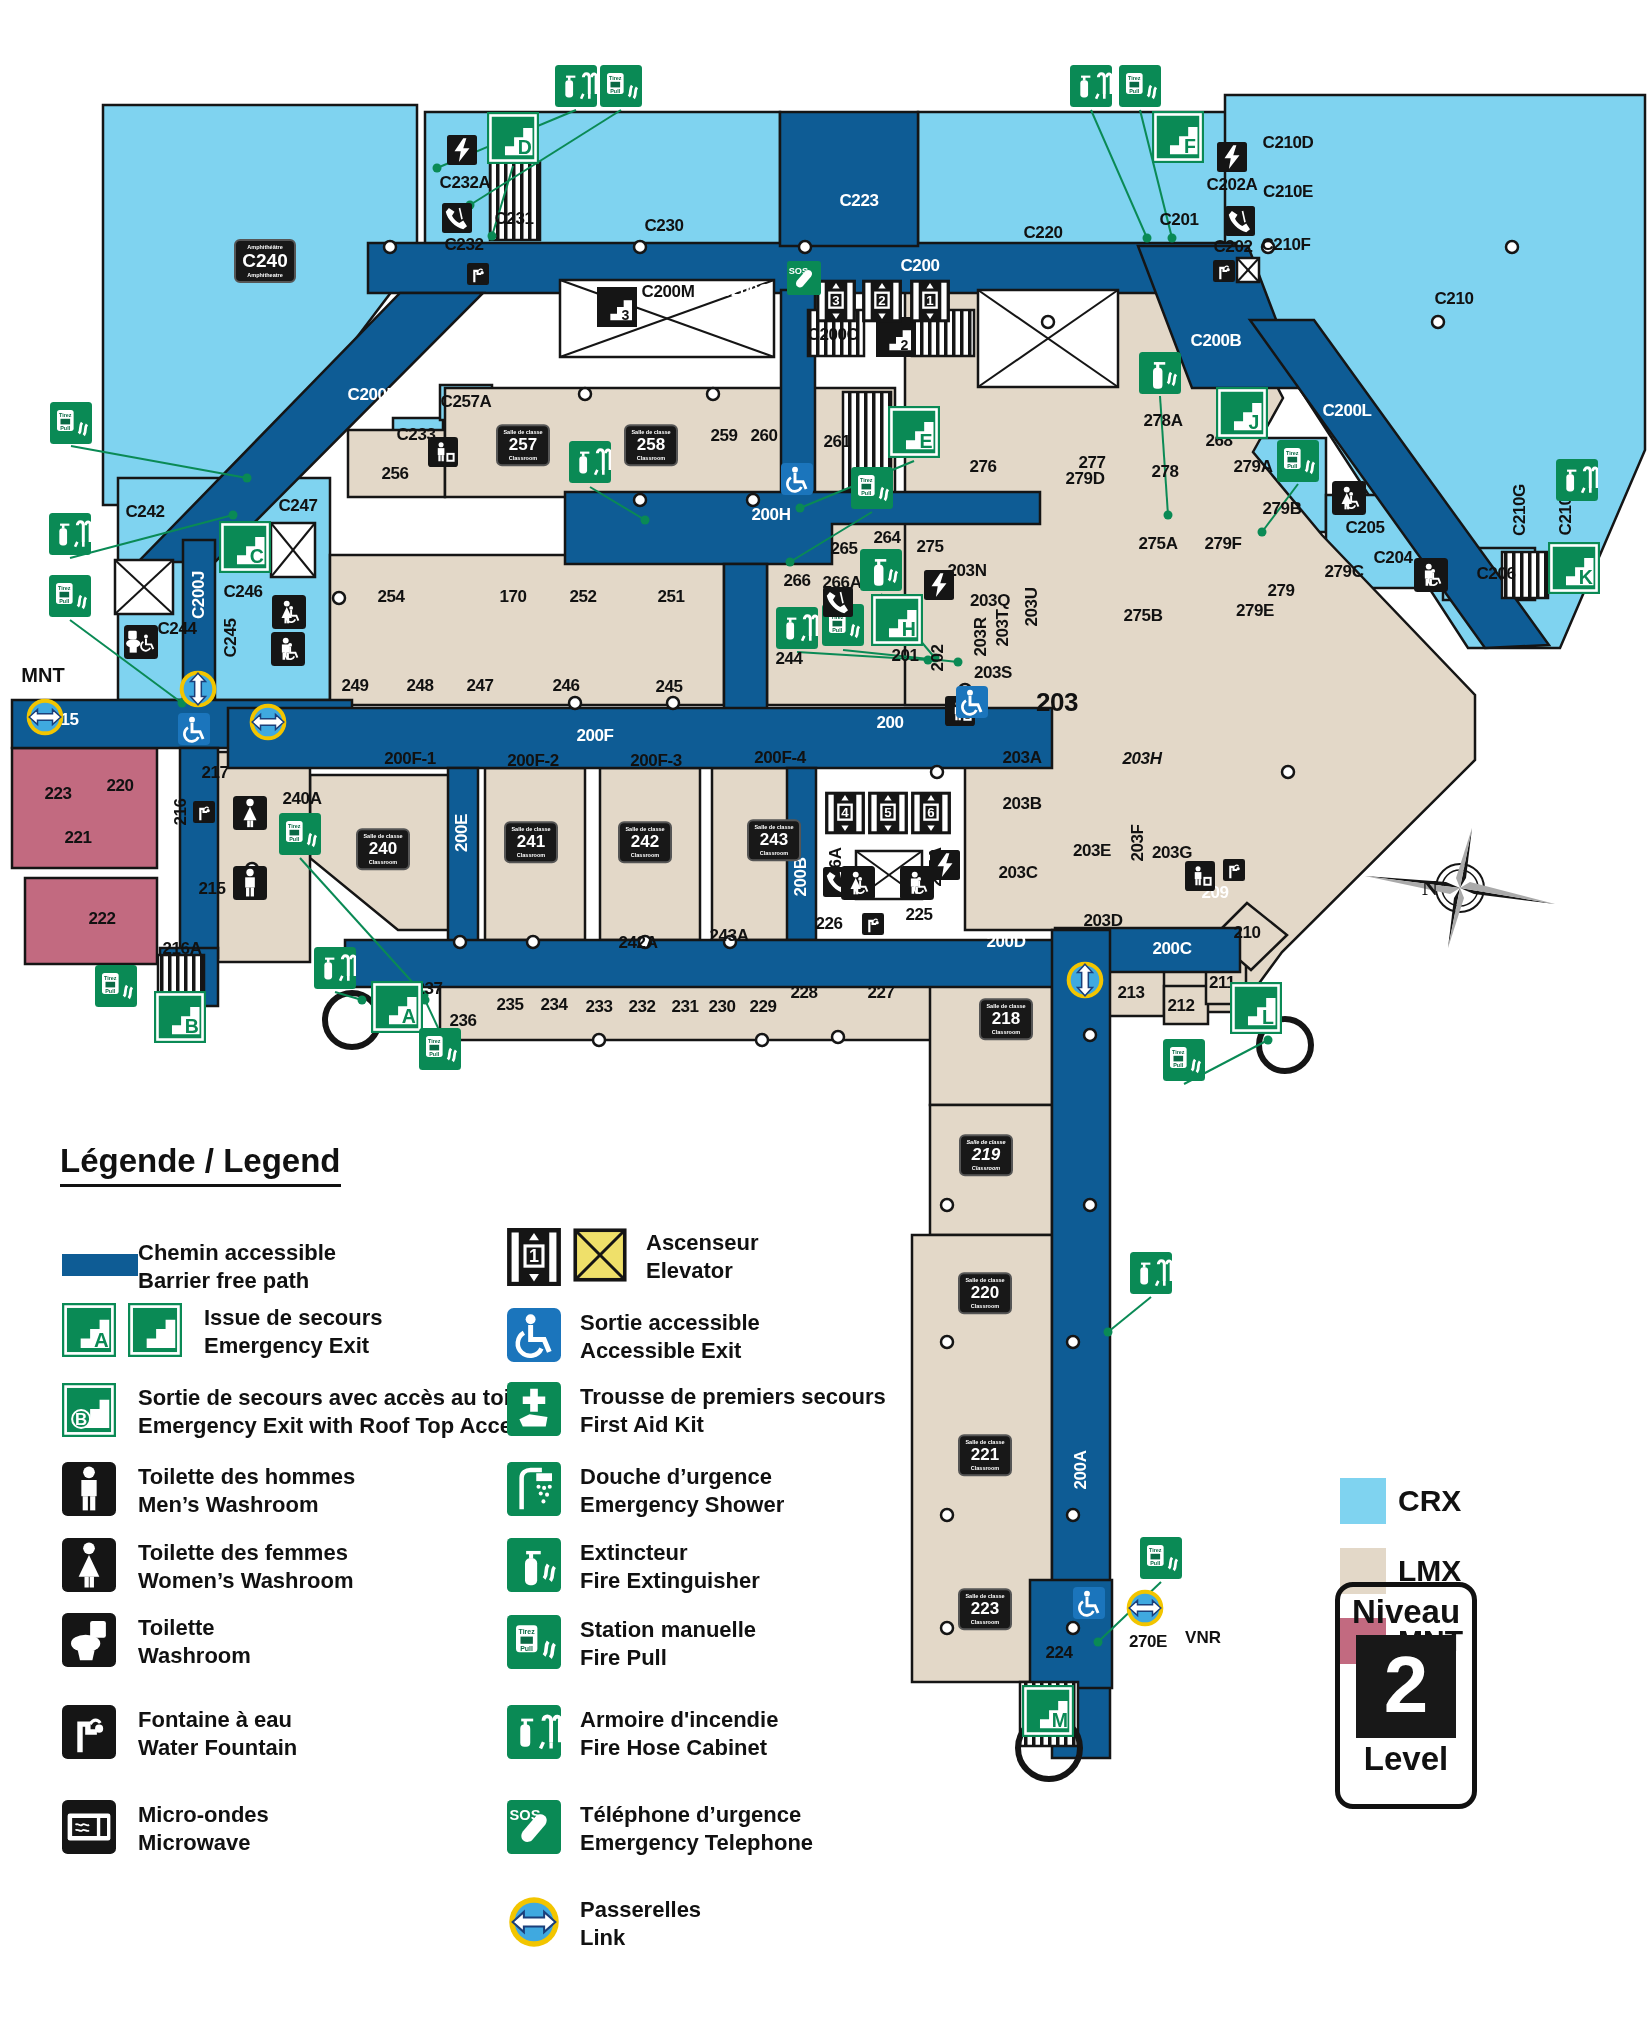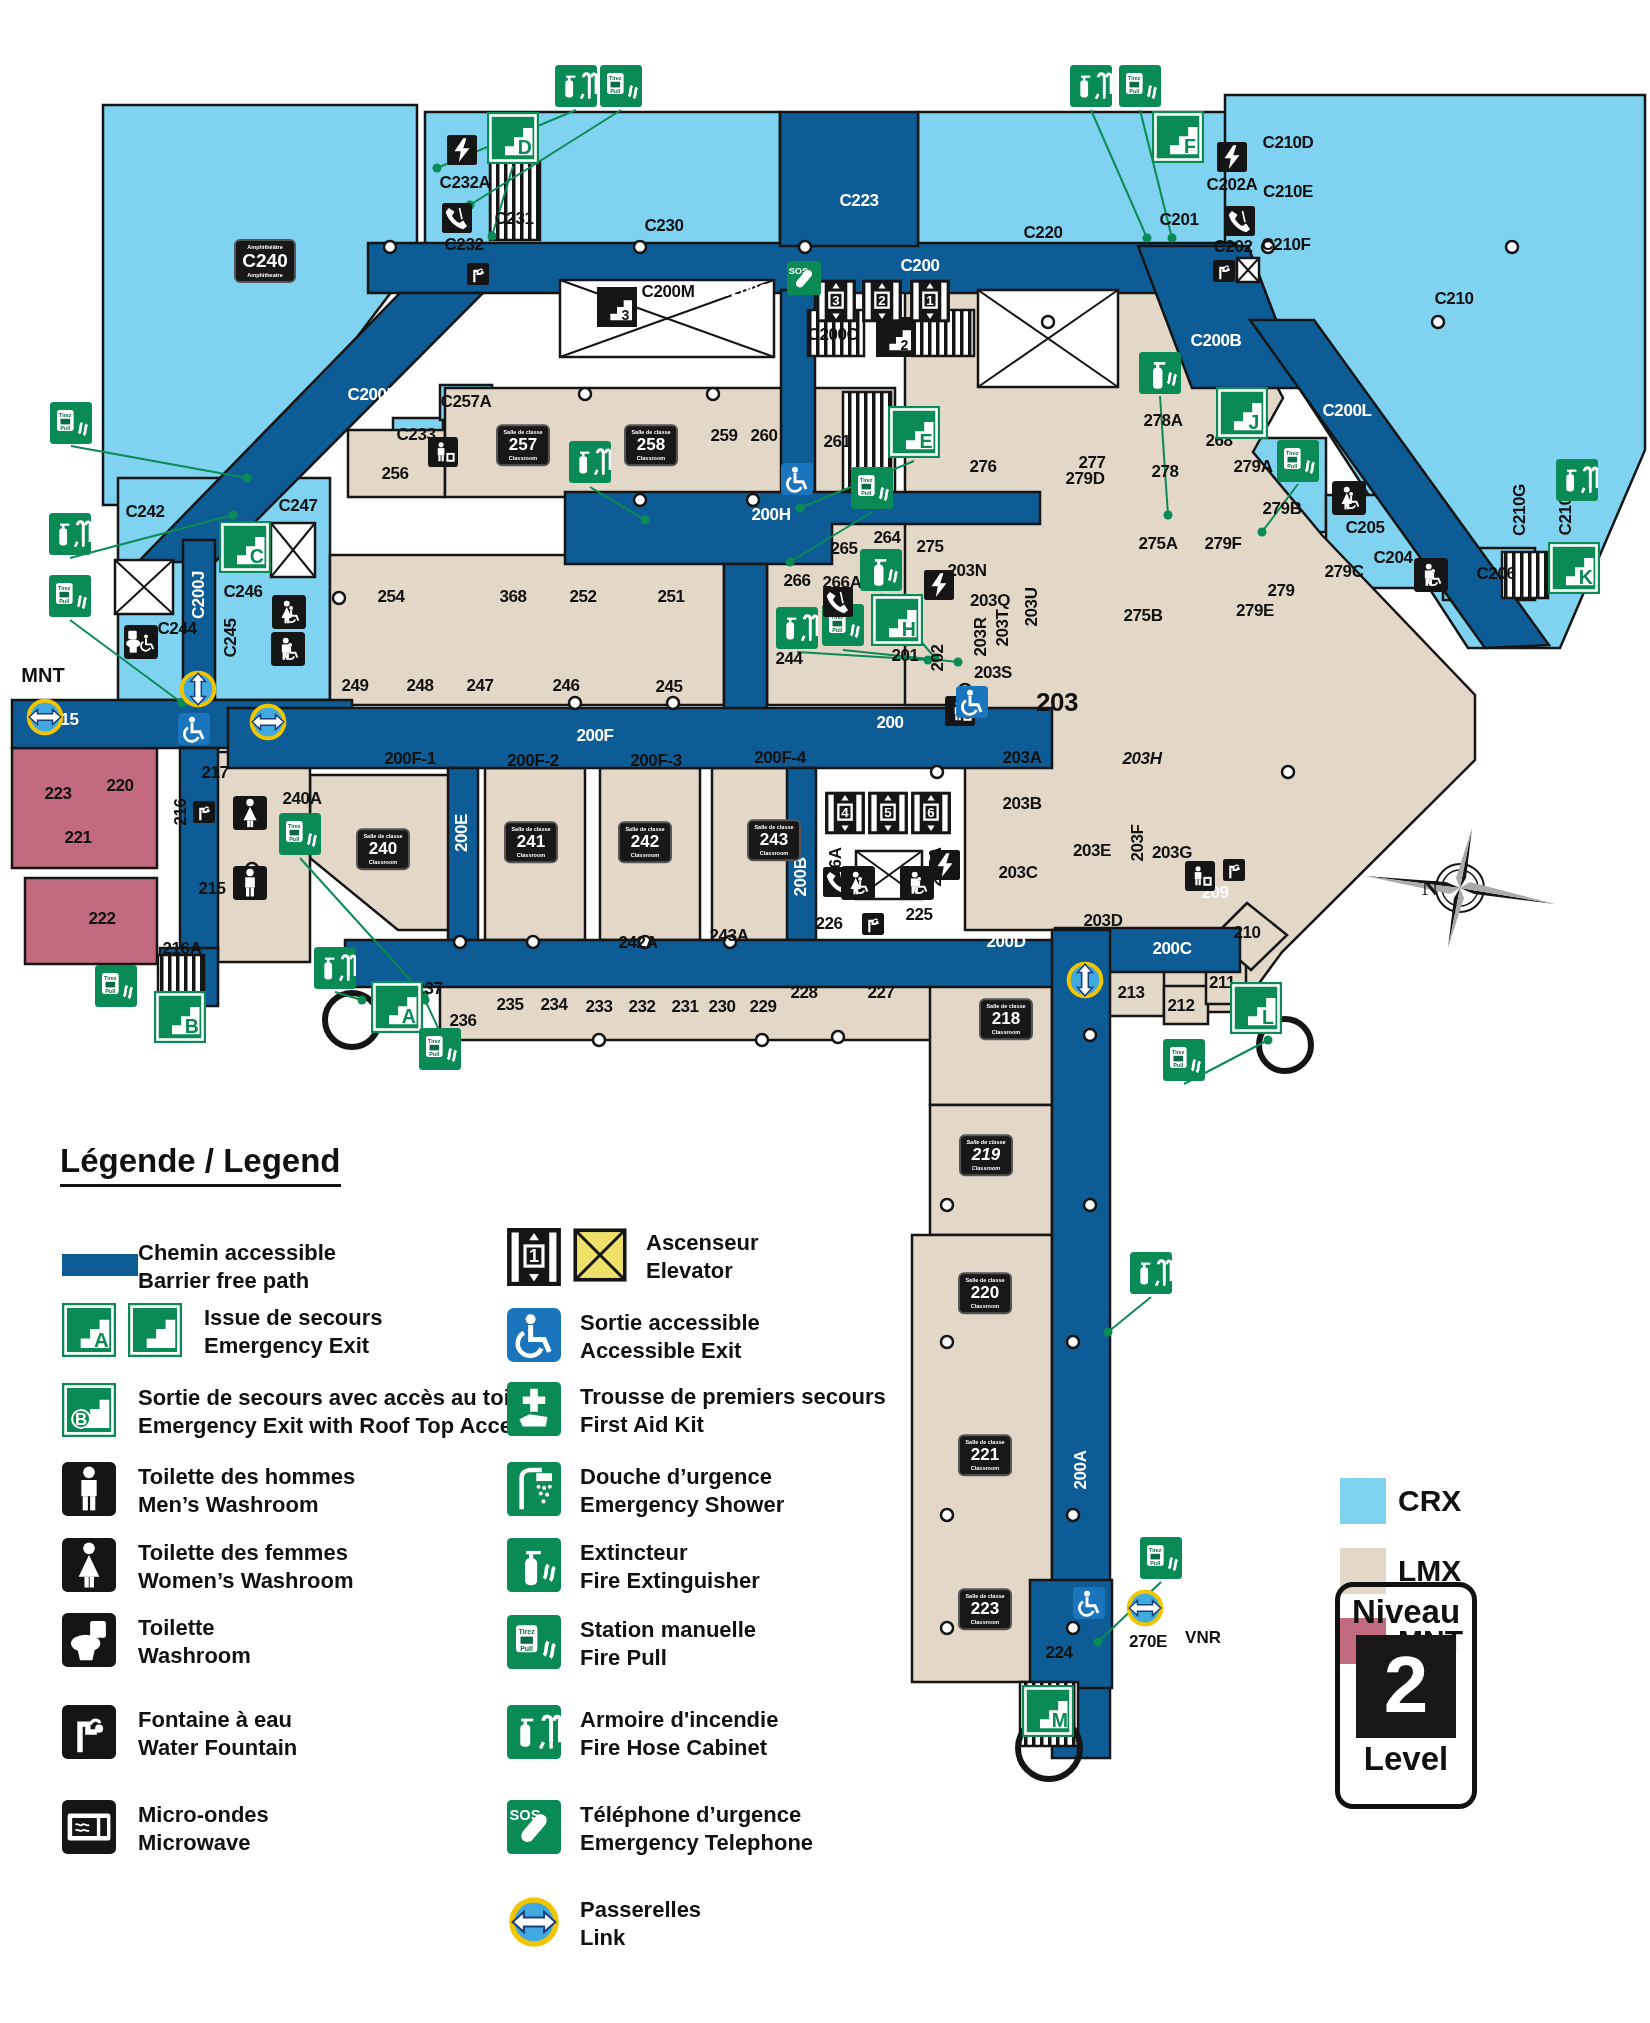--- a/index.html
+++ b/index.html
@@ -262,21 +262,21 @@
       <div class="lbl" style="left:1225px;top:610px;margin-left:30px;">279E</div>
       <div class="lbl" style="left:1223px;top:543px;">279F</div>
       <div class="lbl" style="left:1158px;top:543px;">275A</div>
       <div class="lbl" style="left:1143px;top:615px;">275B</div>
       <div class="lbl" style="left:1365px;top:527px;">C205</div>
       <div class="lbl" style="left:1393px;top:557px;">C204</div>
       <div class="lbl" style="left:1496px;top:573px;">C206</div>
       <div class="lbl v" style="left:1519px;top:510px;">C210G</div>
       <div class="lbl v" style="left:1565px;top:510px;">C210H</div>
       <div class="lbl" style="left:391px;top:596px;">254</div>
-      <div class="lbl" style="left:513px;top:596px;">368</div>
+      <div class="lbl" style="left:513px;top:596px;">170</div>
       <div class="lbl" style="left:583px;top:596px;">252</div>
       <div class="lbl" style="left:671px;top:596px;">251</div>
       <div class="lbl" style="left:355px;top:685px;">249</div>
       <div class="lbl" style="left:420px;top:685px;">248</div>
       <div class="lbl" style="left:480px;top:685px;">247</div>
       <div class="lbl" style="left:566px;top:685px;">246</div>
       <div class="lbl" style="left:669px;top:686px;">245</div>
       <div class="lbl" style="left:887px;top:537px;">264</div>
       <div class="lbl" style="left:844px;top:548px;">265</div>
       <div class="lbl" style="left:930px;top:546px;">275</div>

